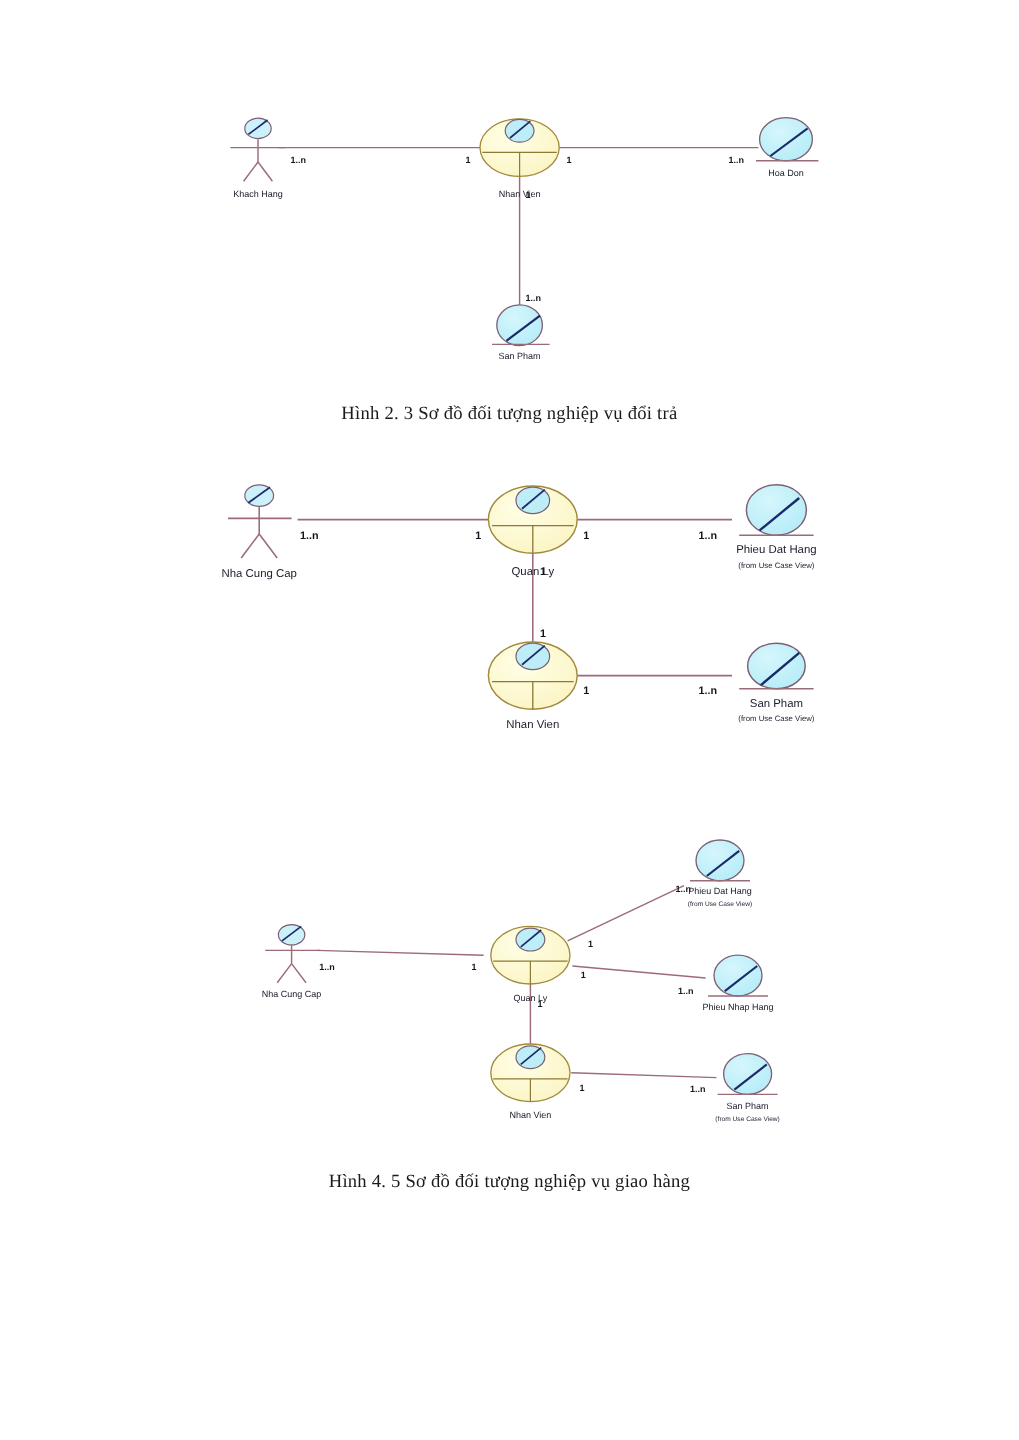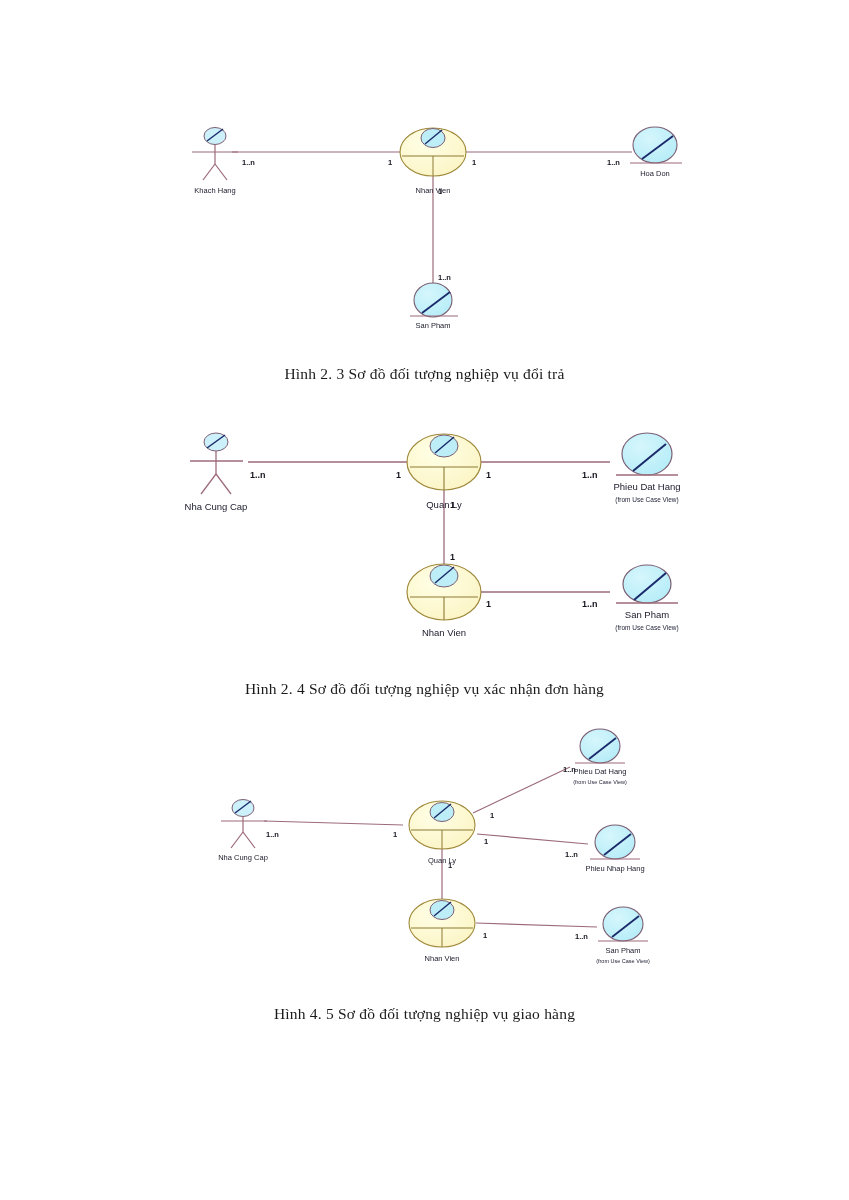--- a/index.html
+++ b/index.html
@@ -9,21 +9,20 @@
   }
   body {
     font-family: "Liberation Serif", "DejaVu Serif", serif;
   }
   #page {
     position: relative;
     width: 849px;
     height: 1036px;
     background: #ffffff;
     overflow: hidden;
-    margin-top: 29px;
   }
 
   
   .caption {
     position: absolute;
     width: 100%;
     text-align: center;
     font-family: "Liberation Serif", "DejaVu Serif", serif;
     font-size: 15.5px;
     color: #1a1a1a;
@@ -207,23 +206,20 @@
       <g>
         <ellipse cx="497" cy="170" rx="24" ry="19" fill="url(#entGradB)" stroke="#7b5f74" stroke-width="1.2"></ellipse>
         <line x1="484" y1="186" x2="516" y2="159" stroke="#1a2a6b" stroke-width="2"></line>
         <line x1="466" y1="189" x2="528" y2="189" stroke="#9c6b7a" stroke-width="1.3"></line>
         <text class="d-label" x="497" y="204" font-size="9.5" text-anchor="middle">San  Pham</text>
         <text class="d-sub" x="497" y="216" font-size="6.5" text-anchor="middle">(from Use Case View)</text>
       </g>
     </svg>
   </div>
 
-  <div class="caption" style="top:651px; left:0;">
-    <span>Hình 2. 4 Sơ đồ đối tượng nghiệp vụ xác nhận đơn hàng</span>
-  </div>
 
   <div class="diagram" style="left:205px; top:695px; width:505px; height:255px;">
     <svg width="505" height="255" viewBox="0 0 505 255">
       <defs>
         <radialGradient id="ctrlGradC" cx="38%" cy="32%" r="75%">
           <stop offset="0%" stop-color="#ffffe6"></stop>
           <stop offset="100%" stop-color="#fbf4c4"></stop>
         </radialGradient>
         <radialGradient id="entGradC" cx="38%" cy="32%" r="80%">
           <stop offset="0%" stop-color="#d6f6fc"></stop>

